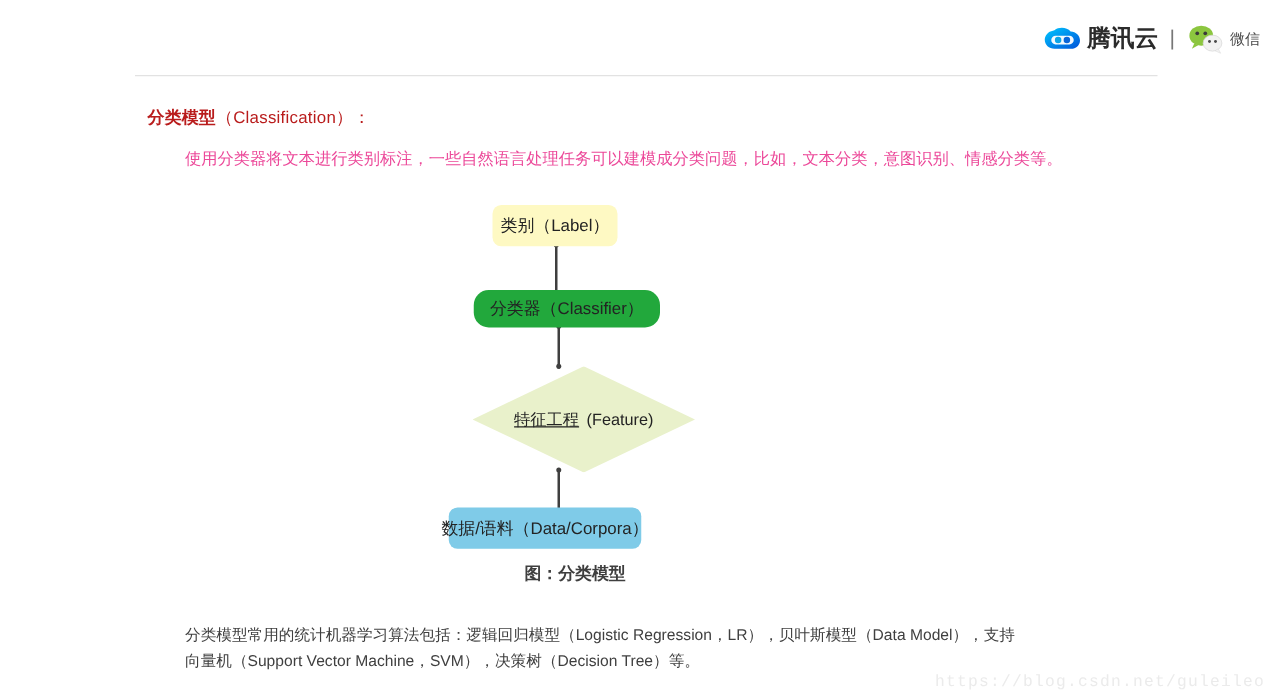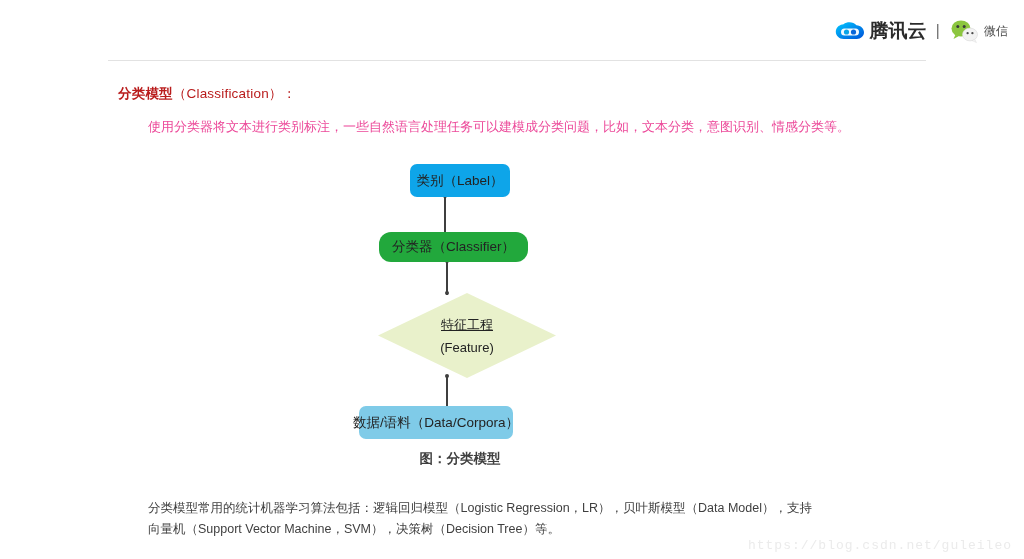--- a/index.html
+++ b/index.html
@@ -117,23 +117,22 @@
     justify-content: center;
     color: #232323;
     font-size: 13.5px;
     white-space: nowrap;
   }
   .node-label {
     left: 64px;
     top: 4px;
     width: 100px;
     height: 33px;
-    background: #0ea5e9;
+    background: #fef9c3;
     border-radius: 7px;
-    margin-left: 16px;
   }
   .node-classifier {
     left: 49px;
     top: 72px;
     width: 149px;
     height: 30px;
     background: #22A83C;
     border-radius: 12px;
     text-align: right;
   }
@@ -151,21 +150,20 @@
     height: 85px;
     background: #E9F1CB;
     clip-path: polygon(50% 0%, 100% 50%, 50% 100%, 0% 50%);
   }
   .diamond-text {
     position: absolute;
     left: 0; top: 0;
     width: 178px;
     height: 85px;
     display: flex;
-    flex-direction: column;
     align-items: center;
     justify-content: center;
     gap: 6px;
     font-size: 13px;
     color: #232323;
   }
   .diamond-line1 { text-decoration: underline; }
   .diamond-line2 { }
 
   .node-data {

